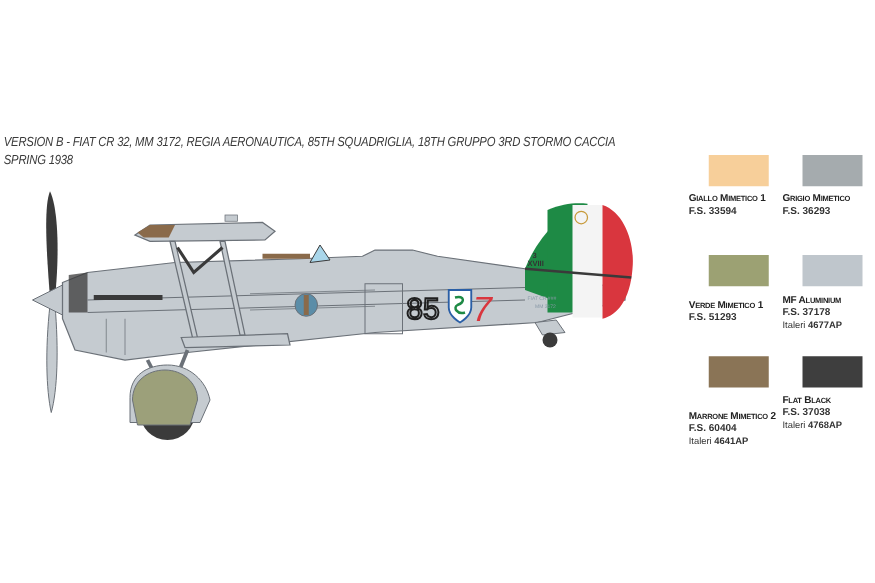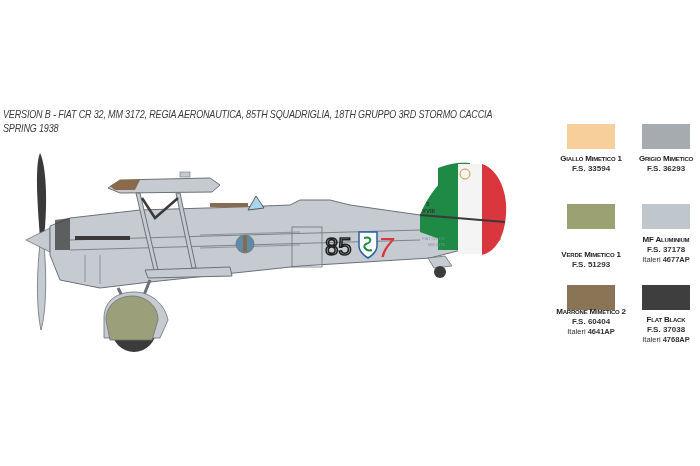--- a/index.html
+++ b/index.html
@@ -1,20 +1,20 @@
 <!DOCTYPE html>
 <html><head>
 <meta charset="utf-8">
 <style>
   html, body { margin:0; padding:0; background:#ffffff; }
   body { width:700px; height:466px; position:relative; overflow:hidden; font-family:"Liberation Sans", sans-serif; }
   .caption { position:absolute; left:3px; top:107px; font-size:10.5px; line-height:14px; color:#3a3a3a; font-style:italic; letter-spacing:-0.2px; transform:scaleX(0.86); transform-origin:left top; white-space:nowrap; }
   .aircraft { position:absolute; left:0; top:0; width:560px; height:466px; }
   .swatch { position:absolute; width:48px; height:25px; }
-  .paint-label { position:absolute; width:80px; text-align:center; font-size:7.5px; line-height:10px; color:#222; }
+  .paint-label { position:absolute; width:80px; font-size:7.5px; line-height:10px; color:#222; }
   .paint-name { font-weight:bold; font-variant:small-caps; font-size:8px; letter-spacing:-0.2px; white-space:nowrap; }
   .paint-fs { color:#333; font-size:8px;font-weight:bold; }
   .paint-italeri { color:#333; font-size:7.5px; }
   .paint-italeri b { font-weight:bold;margin-top:28px; }
 </style>
 </head>
 <body>
 
 <div class="caption">
   <div>VERSION B - FIAT CR 32, MM 3172, REGIA AERONAUTICA, 85TH SQUADRIGLIA, 18TH GRUPPO 3RD STORMO CACCIA</div>
@@ -105,34 +105,34 @@
     <div class="paint-fs">F.S. 33594</div>
   </div>
 
   <div class="swatch" style="left:642px;top:124px;background:#a5abae;"></div>
   <div class="paint-label" style="left:626px;top:154px;">
     <div class="paint-name">Grigio Mimetico</div>
     <div class="paint-fs">F.S. 36293</div>
   </div>
 
   <div class="swatch" style="left:567px;top:204px;background:#9ca173;"></div>
-  <div class="paint-label" style="left:551px;top:250px;">
+  <div class="paint-label" style="left:551px;top:239px;">
     <div class="paint-name">Verde Mimetico 1</div>
     <div class="paint-fs">F.S. 51293</div>
   </div>
 
   <div class="swatch" style="left:642px;top:204px;background:#bfc6cc;"></div>
   <div class="paint-label" style="left:626px;top:235px;">
     <div class="paint-name">MF Aluminium</div>
     <div class="paint-fs">F.S. 37178</div>
     <div class="paint-italeri"><span>Italeri</span> <b>4677AP</b></div>
   </div>
 
   <div class="swatch" style="left:567px;top:285px;background:#8a7456;"></div>
-  <div class="paint-label" style="left:551px;top:307px;">
+  <div class="paint-label" style="left:551px;top:328px;">
     <div class="paint-name">Marrone Mimetico 2</div>
     <div class="paint-fs">F.S. 60404</div>
     <div class="paint-italeri"><span>Italeri</span> <b>4641AP</b></div>
   </div>
 
   <div class="swatch" style="left:642px;top:285px;background:#3e3e3e;"></div>
   <div class="paint-label" style="left:626px;top:315px;">
     <div class="paint-name">Flat Black</div>
     <div class="paint-fs">F.S. 37038</div>
     <div class="paint-italeri"><span>Italeri</span> <b>4768AP</b></div>

